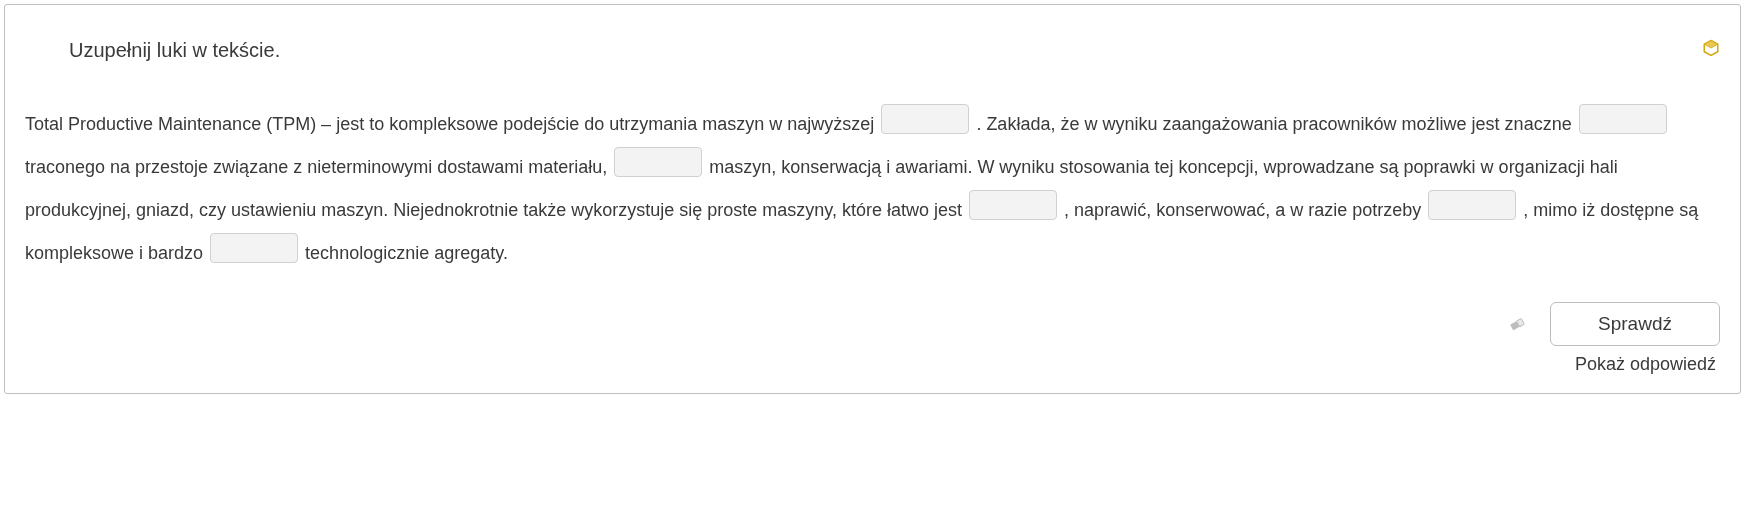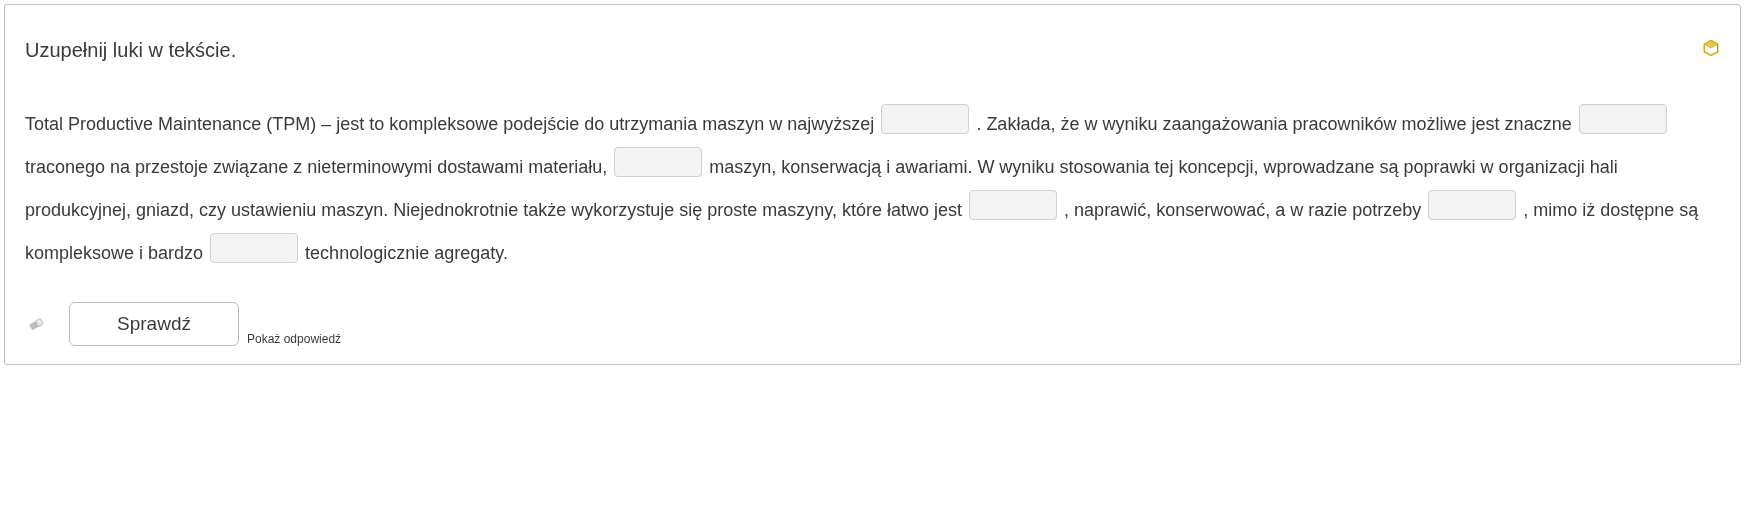--- a/index.html
+++ b/index.html
@@ -37,20 +37,21 @@
   }
   .hex-icon{display:inline-flex;width:18px;height:18px;flex:0 0 auto;}
   .panel-body{
     padding:34px 20px 18px 20px;
   }
   .instruction-row{
     display:flex;
     justify-content:space-between;
     align-items:flex-start;
     margin-bottom:38px;
+    margin-left:44px;
   }
   .instruction{
     font-size:20px;
     color:var(--text);
   }
   .exercise-text{
     line-height:2.05;
     font-size:18px;
   }
   .blank{
@@ -61,21 +62,21 @@
     border:1px solid var(--blank-border);
     background:var(--blank-bg);
     border-radius:4px;
     box-sizing:border-box;
     margin:0 2px;
     position:relative;
     top:4px;
   }
   .actions{
     display:flex;
-    flex-direction:row;
+    flex-direction:column;
     align-items:flex-end;
     gap:8px;
     margin-top:30px;
   }
   .actions-top{
     display:flex;
     align-items:center;
     gap:22px;
   }
   .eraser-icon{display:inline-flex;width:22px;height:22px;cursor:pointer;}
@@ -84,21 +85,21 @@
     padding:10px 18px;
     border:1px solid var(--btn-border);
     border-radius:6px;
     background:#fff;
     font-size:19px;
     color:var(--text);
     cursor:pointer;
     font-family:inherit;
   }
   .show-answer{
-    font-size:12px;
+    font-size:18px;
     color:var(--text);
     cursor:pointer;
     padding-right:4px;
   }
 </style>
 </head>
 <body>
 
 <div class="panel">
 

